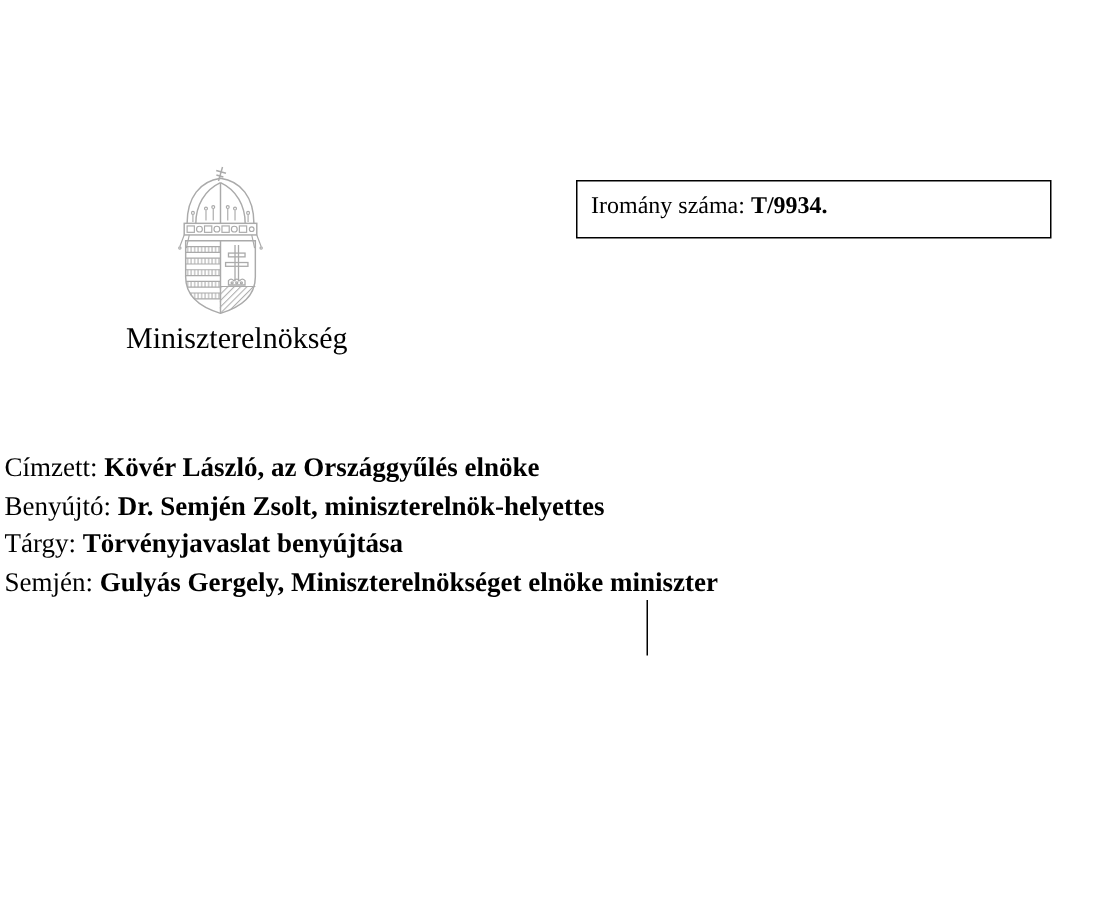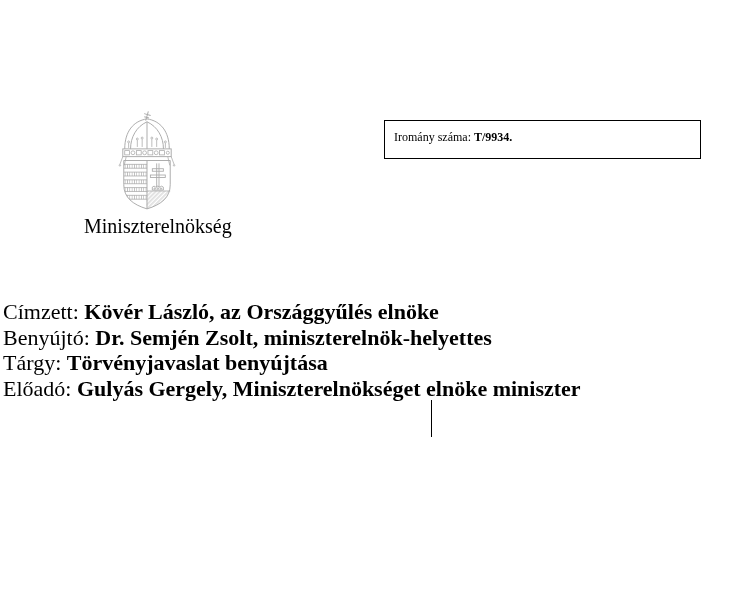--- a/index.html
+++ b/index.html
@@ -26,34 +26,34 @@
     white-space:nowrap;
   }
 
   
   .info-box{
     position:absolute;
     top:120px;left:384px;
     width:297px;
     border:1px solid #000;
     padding:8px 9px 12px 9px;
-    font-size:12px;
+    font-size:16px;
     line-height:17px;
   }
   .info-row{margin:0;}
   .info-row + .info-row{margin-top:16px;}
   .info-row:nth-child(3){margin-top:23px;}
   .info-row .value{font-weight:bold;}
 
   
   .details{
     position:absolute;
     top:299px;left:3px;
     width:734px;
-    font-size:22px;
+    font-size:18px;
     line-height:25.5px;
   }
   .detail-row{margin:0;}
   .detail-row .value{font-weight:bold;}
 
   
   .caret{
     position:absolute;
     left:431px;top:400px;
     width:1px;height:37px;
@@ -154,16 +154,16 @@
 </div>
 
 <div class="info-box">
   <p class="info-row"><span>Iromány száma:</span> <span class="value">T/9934.</span></p>
 </div>
 
 <div class="details">
   <p class="detail-row"><span>Címzett:</span> <span class="value">Kövér László, az Országgyűlés elnöke</span></p>
   <p class="detail-row"><span>Benyújtó:</span> <span class="value">Dr. Semjén Zsolt, miniszterelnök-helyettes</span></p>
   <p class="detail-row"><span>Tárgy:</span> <span class="value">Törvényjavaslat benyújtása</span></p>
-  <p class="detail-row"><span>Előadó:</span> <span class="value">Gulyás Gergely, Miniszterelnökséget elnöke miniszter</span></p>
+  <p class="detail-row"><span>Semjén:</span> <span class="value">Gulyás Gergely, Miniszterelnökséget elnöke miniszter</span></p>
 </div>
 
 <div class="caret"></div>
 
 </body></html>

